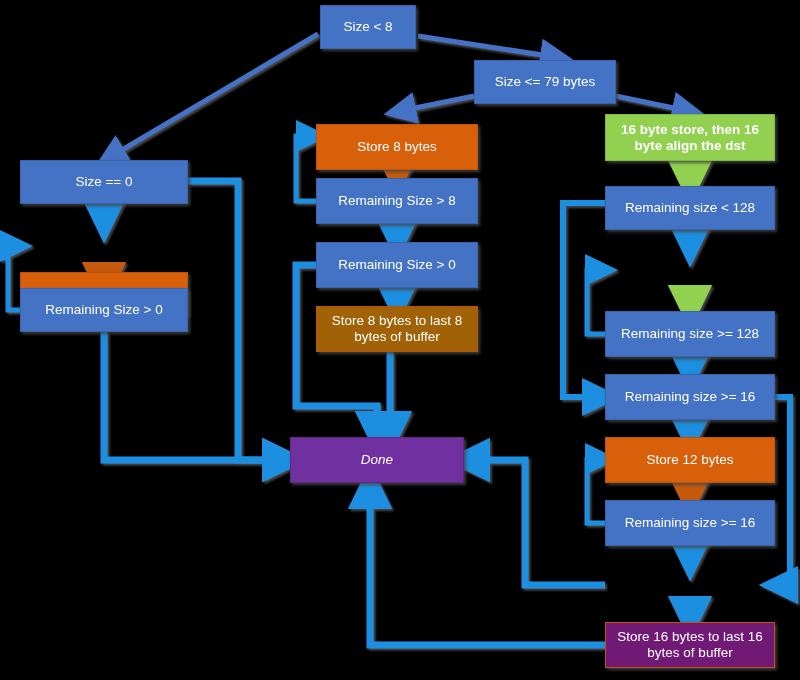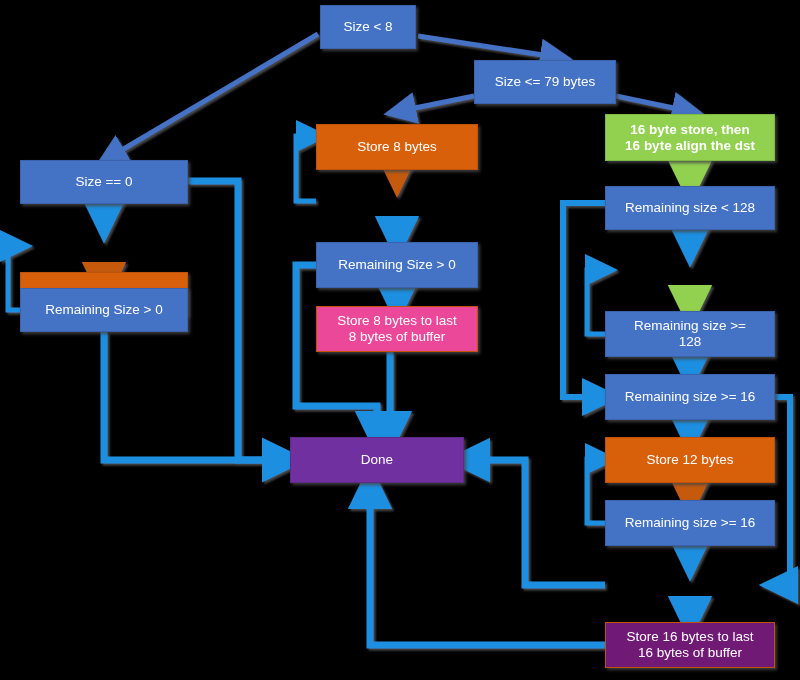--- a/index.html
+++ b/index.html
@@ -25,21 +25,21 @@
   .node {
     position: absolute;
     box-sizing: border-box;
     display: flex;
     align-items: center;
     justify-content: center;
     text-align: center;
     color: #ffffff;
     font-size: 13.5px;
     line-height: 1.18;
-    padding: 2px 16px;
+    padding: 2px 8px;
     border: 1px solid rgba(255,255,255,0.10);
     box-shadow: 2px 2px 3px rgba(70,70,70,0.85);
     z-index: 3;
   }
   .node.blue   { background: #4472c4; border-color: #3b63ac; }
   .node.orange { background: #d9600b; border-color: #bf5309; }
   .node.green  { background: #92d050; border-color: #7fb945; color:#ffffff;font-weight:bold; }
   .node.purple { background: #7030a0; border-color: #5f2887; }
   .node .label { display: block; width: 100%; }
 </style>
@@ -127,27 +127,30 @@
     </div>
   <div class="node orange" style="left: 20px; top: 224px; width: 168px; height: 44px; background: rgb(217, 96, 11); margin-top: 48px;">
       <span class="label">Store 1 byte</span>
     </div>
   <div class="node blue" style="left: 20px; top: 288px; width: 168px; height: 44px; background: rgb(68, 114, 196);">
       <span class="label">Remaining Size &gt; 0</span>
     </div>
   <div class="node orange" style="left: 316px; top: 114px; width: 162px; height: 46px; background: rgb(217, 96, 11); margin-top: 10px;">
       <span class="label">Store 8 bytes</span>
     </div>
+  <div class="node blue" style="left: 316px; top: 178px; width: 162px; height: 46px; background: rgb(68, 114, 196);">
+      <span class="label">Remaining Size &gt; 8</span>
+    </div>
   <div class="node blue" style="left: 316px; top: 242px; width: 162px; height: 46px; background: rgb(68, 114, 196);">
       <span class="label">Remaining Size &gt; 0</span>
     </div>
-  <div class="node orange" style="left: 316px; top: 306px; width: 162px; height: 46px; background: #ec4899;">
+  <div class="node orange" style="left: 316px; top: 306px; width: 162px; height: 46px; background: #a16207;">
       <span class="label">Store 8 bytes to last 8 bytes of buffer</span>
     </div>
-  <div class="node purple" style="left: 290px; top: 437px; width: 174px; height: 46px; background: rgb(112, 48, 160);">
+  <div class="node purple" style="left: 290px; top: 437px; width: 174px; height: 46px; background: rgb(112, 48, 160); font-style: italic;">
       <span class="label">Done</span>
     </div>
   <div class="node green" style="left: 605px; top: 114px; width: 170px; height: 47px; background: rgb(146, 208, 80);">
       <span class="label">16 byte store, then 16 byte align the dst</span>
     </div>
   <div class="node blue" style="left: 605px; top: 186px; width: 170px; height: 44px; background: rgb(68, 114, 196);">
       <span class="label">Remaining size &lt; 128</span>
     </div>
   <div class="node blue" style="left: 605px; top: 311px; width: 170px; height: 46px; background: rgb(68, 114, 196);">
       <span class="label">Remaining size &gt;= 128</span>

